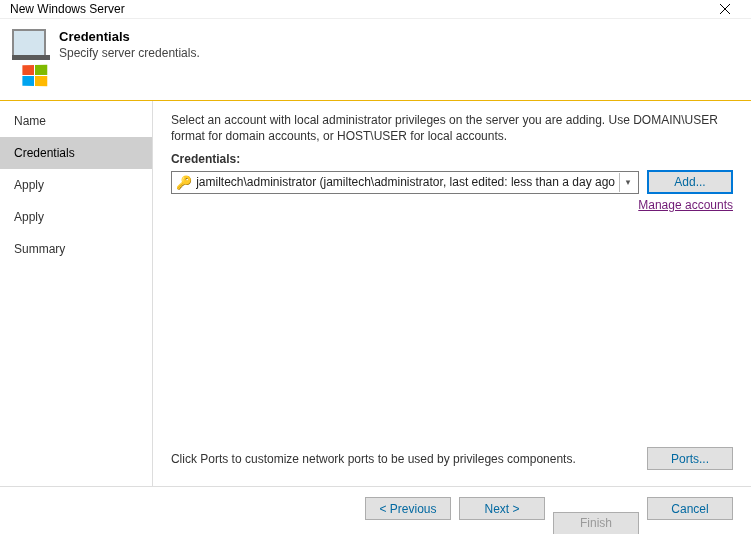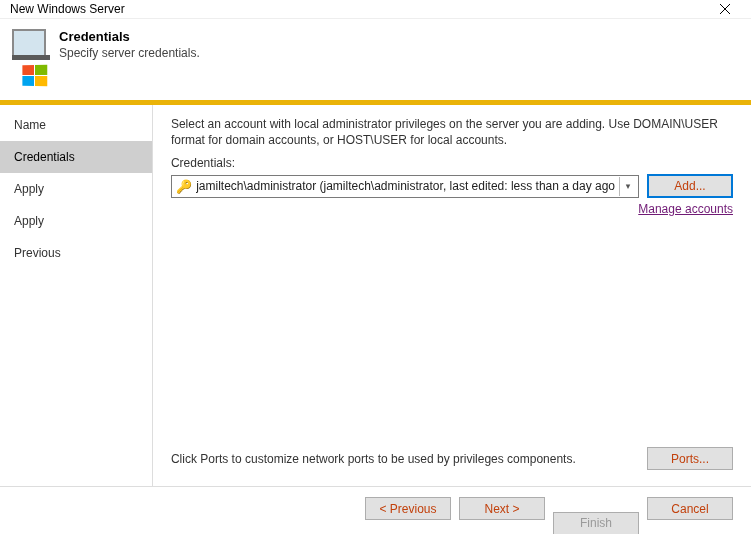--- a/index.html
+++ b/index.html
@@ -58,21 +58,21 @@
   }
   .win-logo div:nth-child(1){background:#f25022;}
   .win-logo div:nth-child(2){background:#7fba00;}
   .win-logo div:nth-child(3){background:#00a4ef;}
   .win-logo div:nth-child(4){background:#ffb900;}
   .header-text h2 { font-size: 13px; font-weight: 700; margin-bottom: 2px; }
   .header-text p { font-size: 12px; color: #444; }
   .body {
     display: flex;
     height: calc(534px - 28px - 76px - 44px);
-    border-top: 5px solid #eab308;
+    border-top: 1px solid #eab308;
   }
   .sidebar {
     width: 172px;
     border-right: 1px solid #ddd;
     padding-top: 4px;
   }
   .sidebar .step {
     padding: 9px 14px;
     color: #333;
     cursor: default;
@@ -83,21 +83,21 @@
   }
   .content {
     flex: 1;
     padding: 12px 18px 8px 18px;
     position: relative;
     color: #333;
     display: flex;
     flex-direction: column;
   }
   .desc { margin-bottom: 8px; line-height: 1.3; }
-  .label { margin-bottom: 4px; }
+  .label { margin-bottom: 4px; font-weight: bold; }
   .cred-row {
     display: flex; gap: 8px; align-items: center;
   }
   .combo {
     flex: 1;
     display: flex; align-items: center;
     border: 1px solid #7a7a7a;
     height: 23px;
     background: #fff;
     padding: 0 2px 0 4px;
@@ -114,21 +114,21 @@
     flex-shrink:0;
   }
   .btn {
     height: 23px;
     min-width: 86px;
     padding: 0 10px;
     background: #e1e1e1;
     border: 1px solid #adadad;
     font-size: 12px;
     font-family: inherit;
-    color: #c2410c;
+    color: #0369a1;
     cursor: default;
   }
   .btn.primary { border: 2px solid #0078d7; background:#e1e1e1; height:24px;}
   .btn.disabled { color: #9a9a9a; margin-top: 29px; }
   .manage-row {
     text-align: right;
     margin-top: 4px;
   }
   .manage-row a { color: #701a75; text-decoration: underline; font-size:12px; cursor: default;}
   .content-spacer { flex:1; }
@@ -175,21 +175,21 @@
     <p>Specify server credentials.</p>
   </div>
 </div>
 
 <div class="body">
   <div class="sidebar">
     <div class="step">Name</div>
     <div class="step active">Credentials</div>
     <div class="step">Apply</div>
     <div class="step">Apply</div>
-    <div class="step">Previous</div>
+    <div class="step">Summary</div>
   </div>
 
   <div class="content">
     <div class="desc">Select an account with local administrator privileges on the server you are adding. Use DOMAIN\USER format for domain accounts, or HOST\USER for local accounts.</div>
     <div class="label">Credentials:</div>
     <div class="cred-row">
       <div class="combo">
         <span class="key-icon">🔑</span>
         <span class="combo-text">jamiltech\administrator (jamiltech\administrator, last edited: less than a day ago</span>
         <span class="combo-caret">▾</span>

